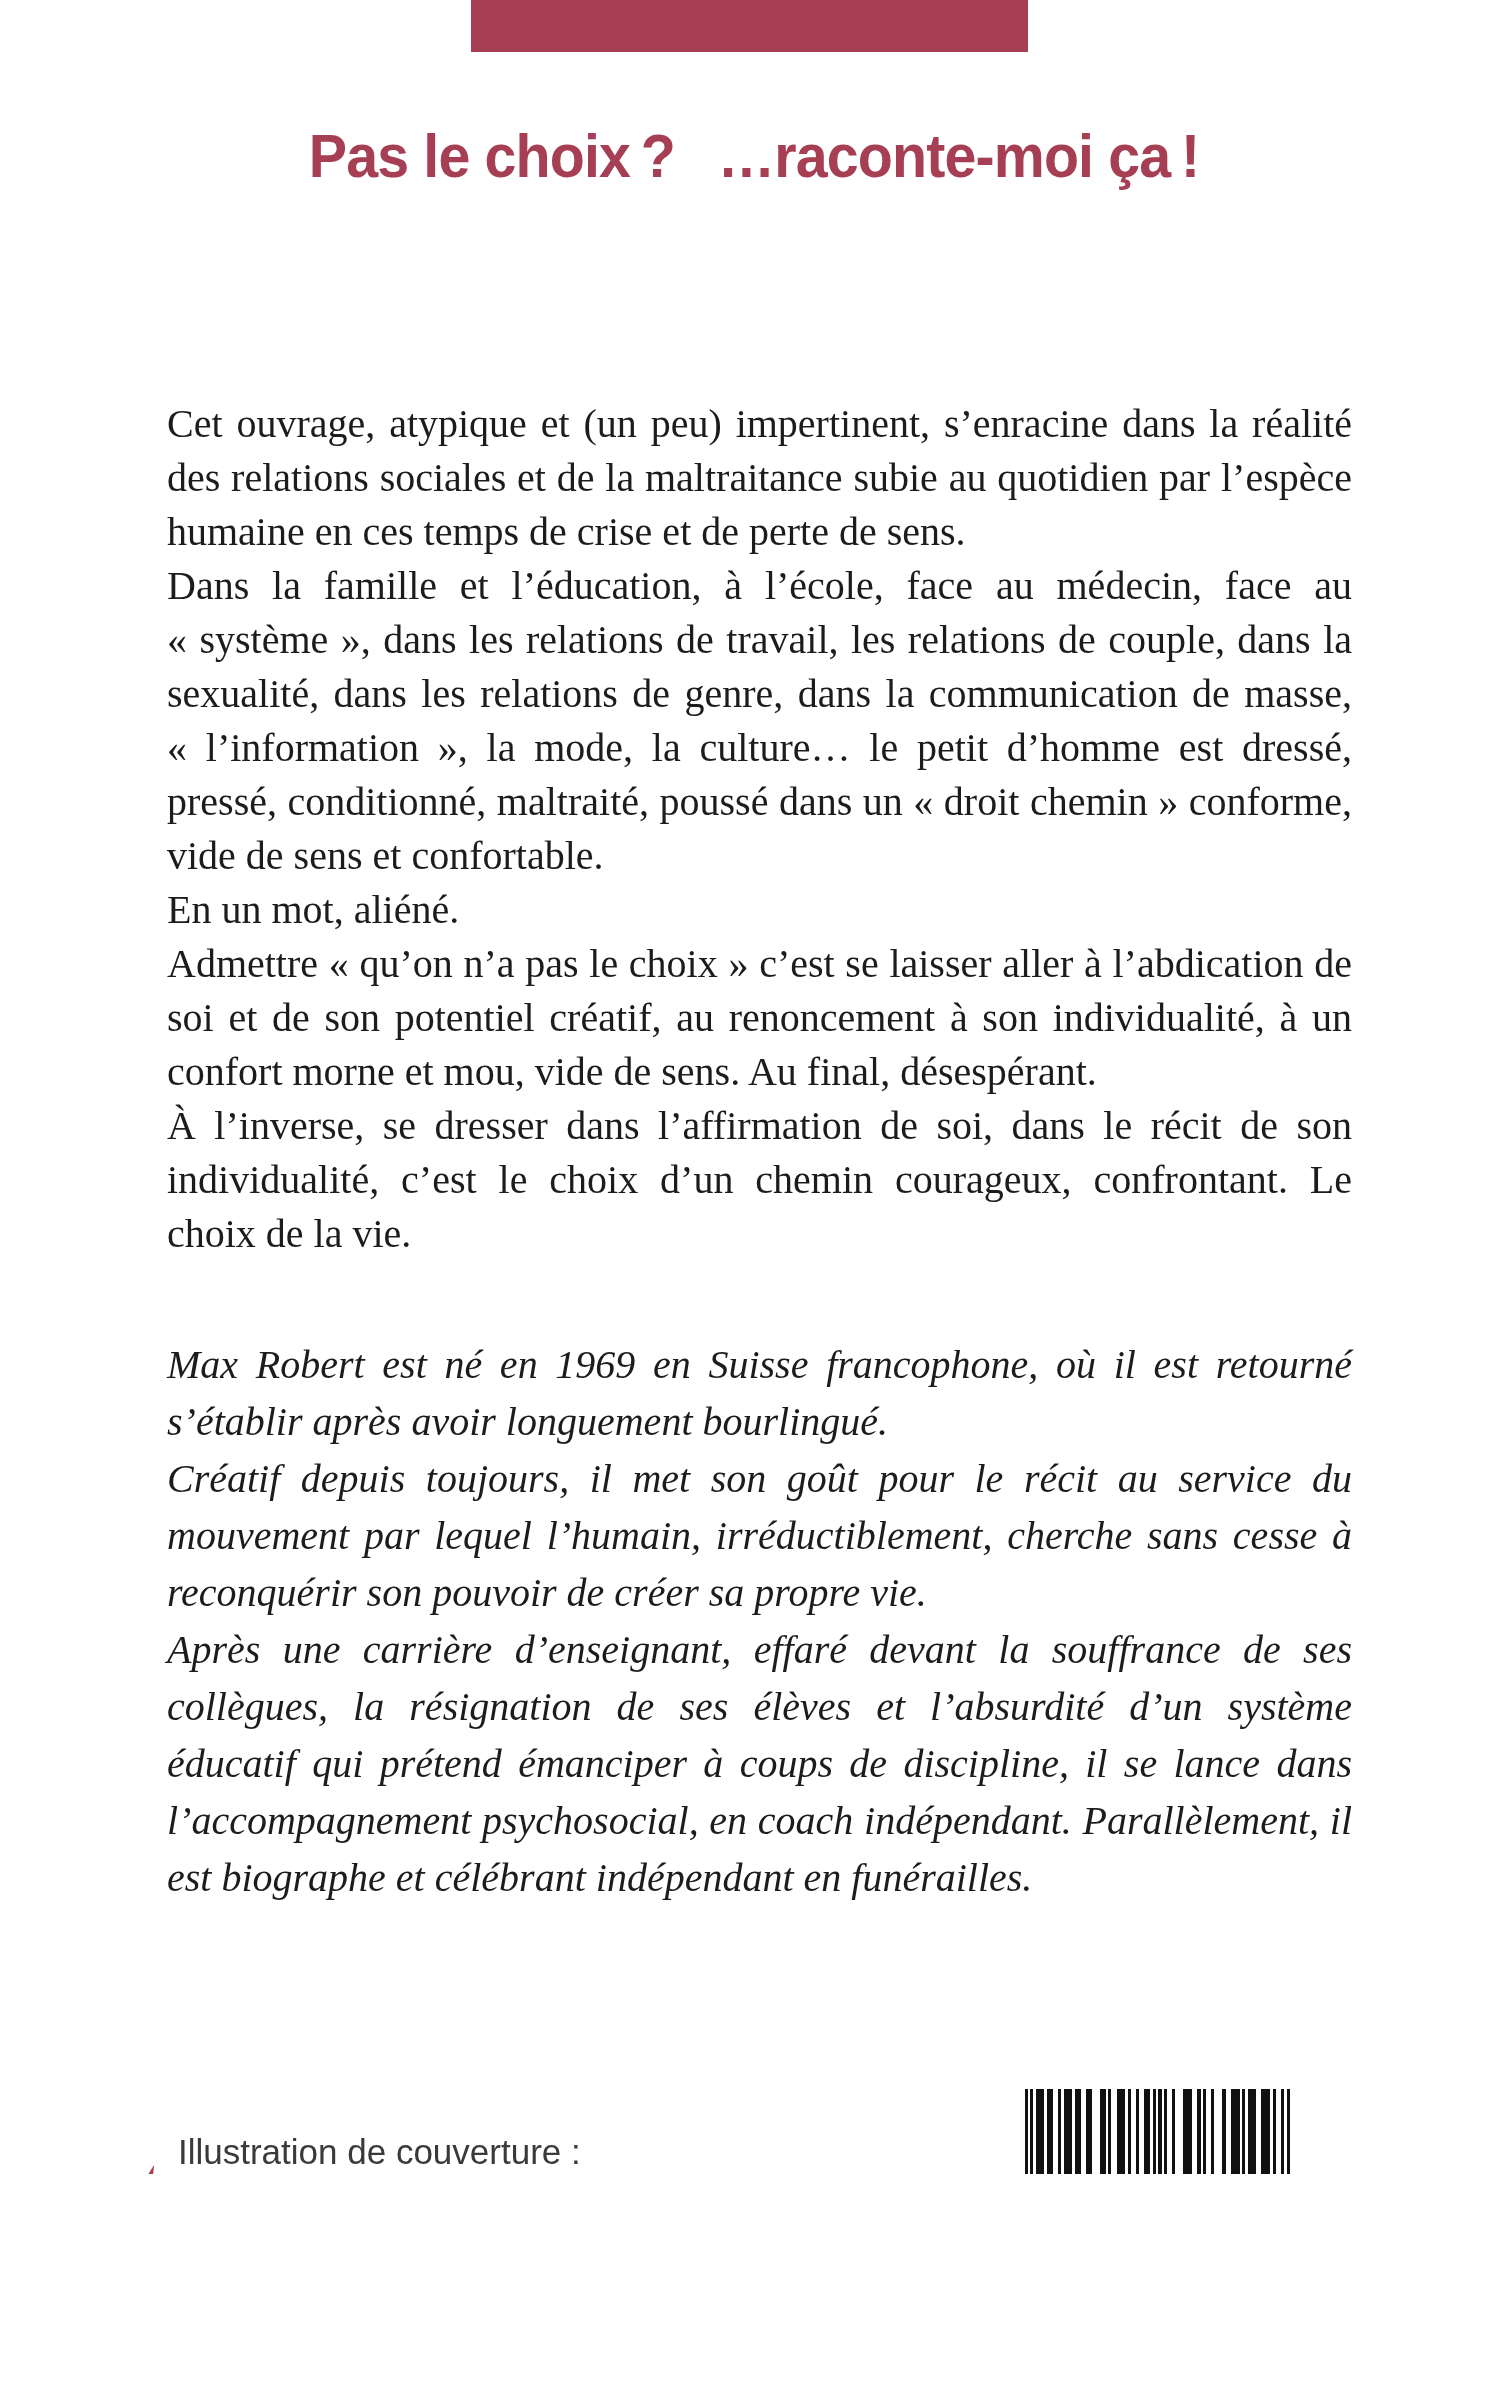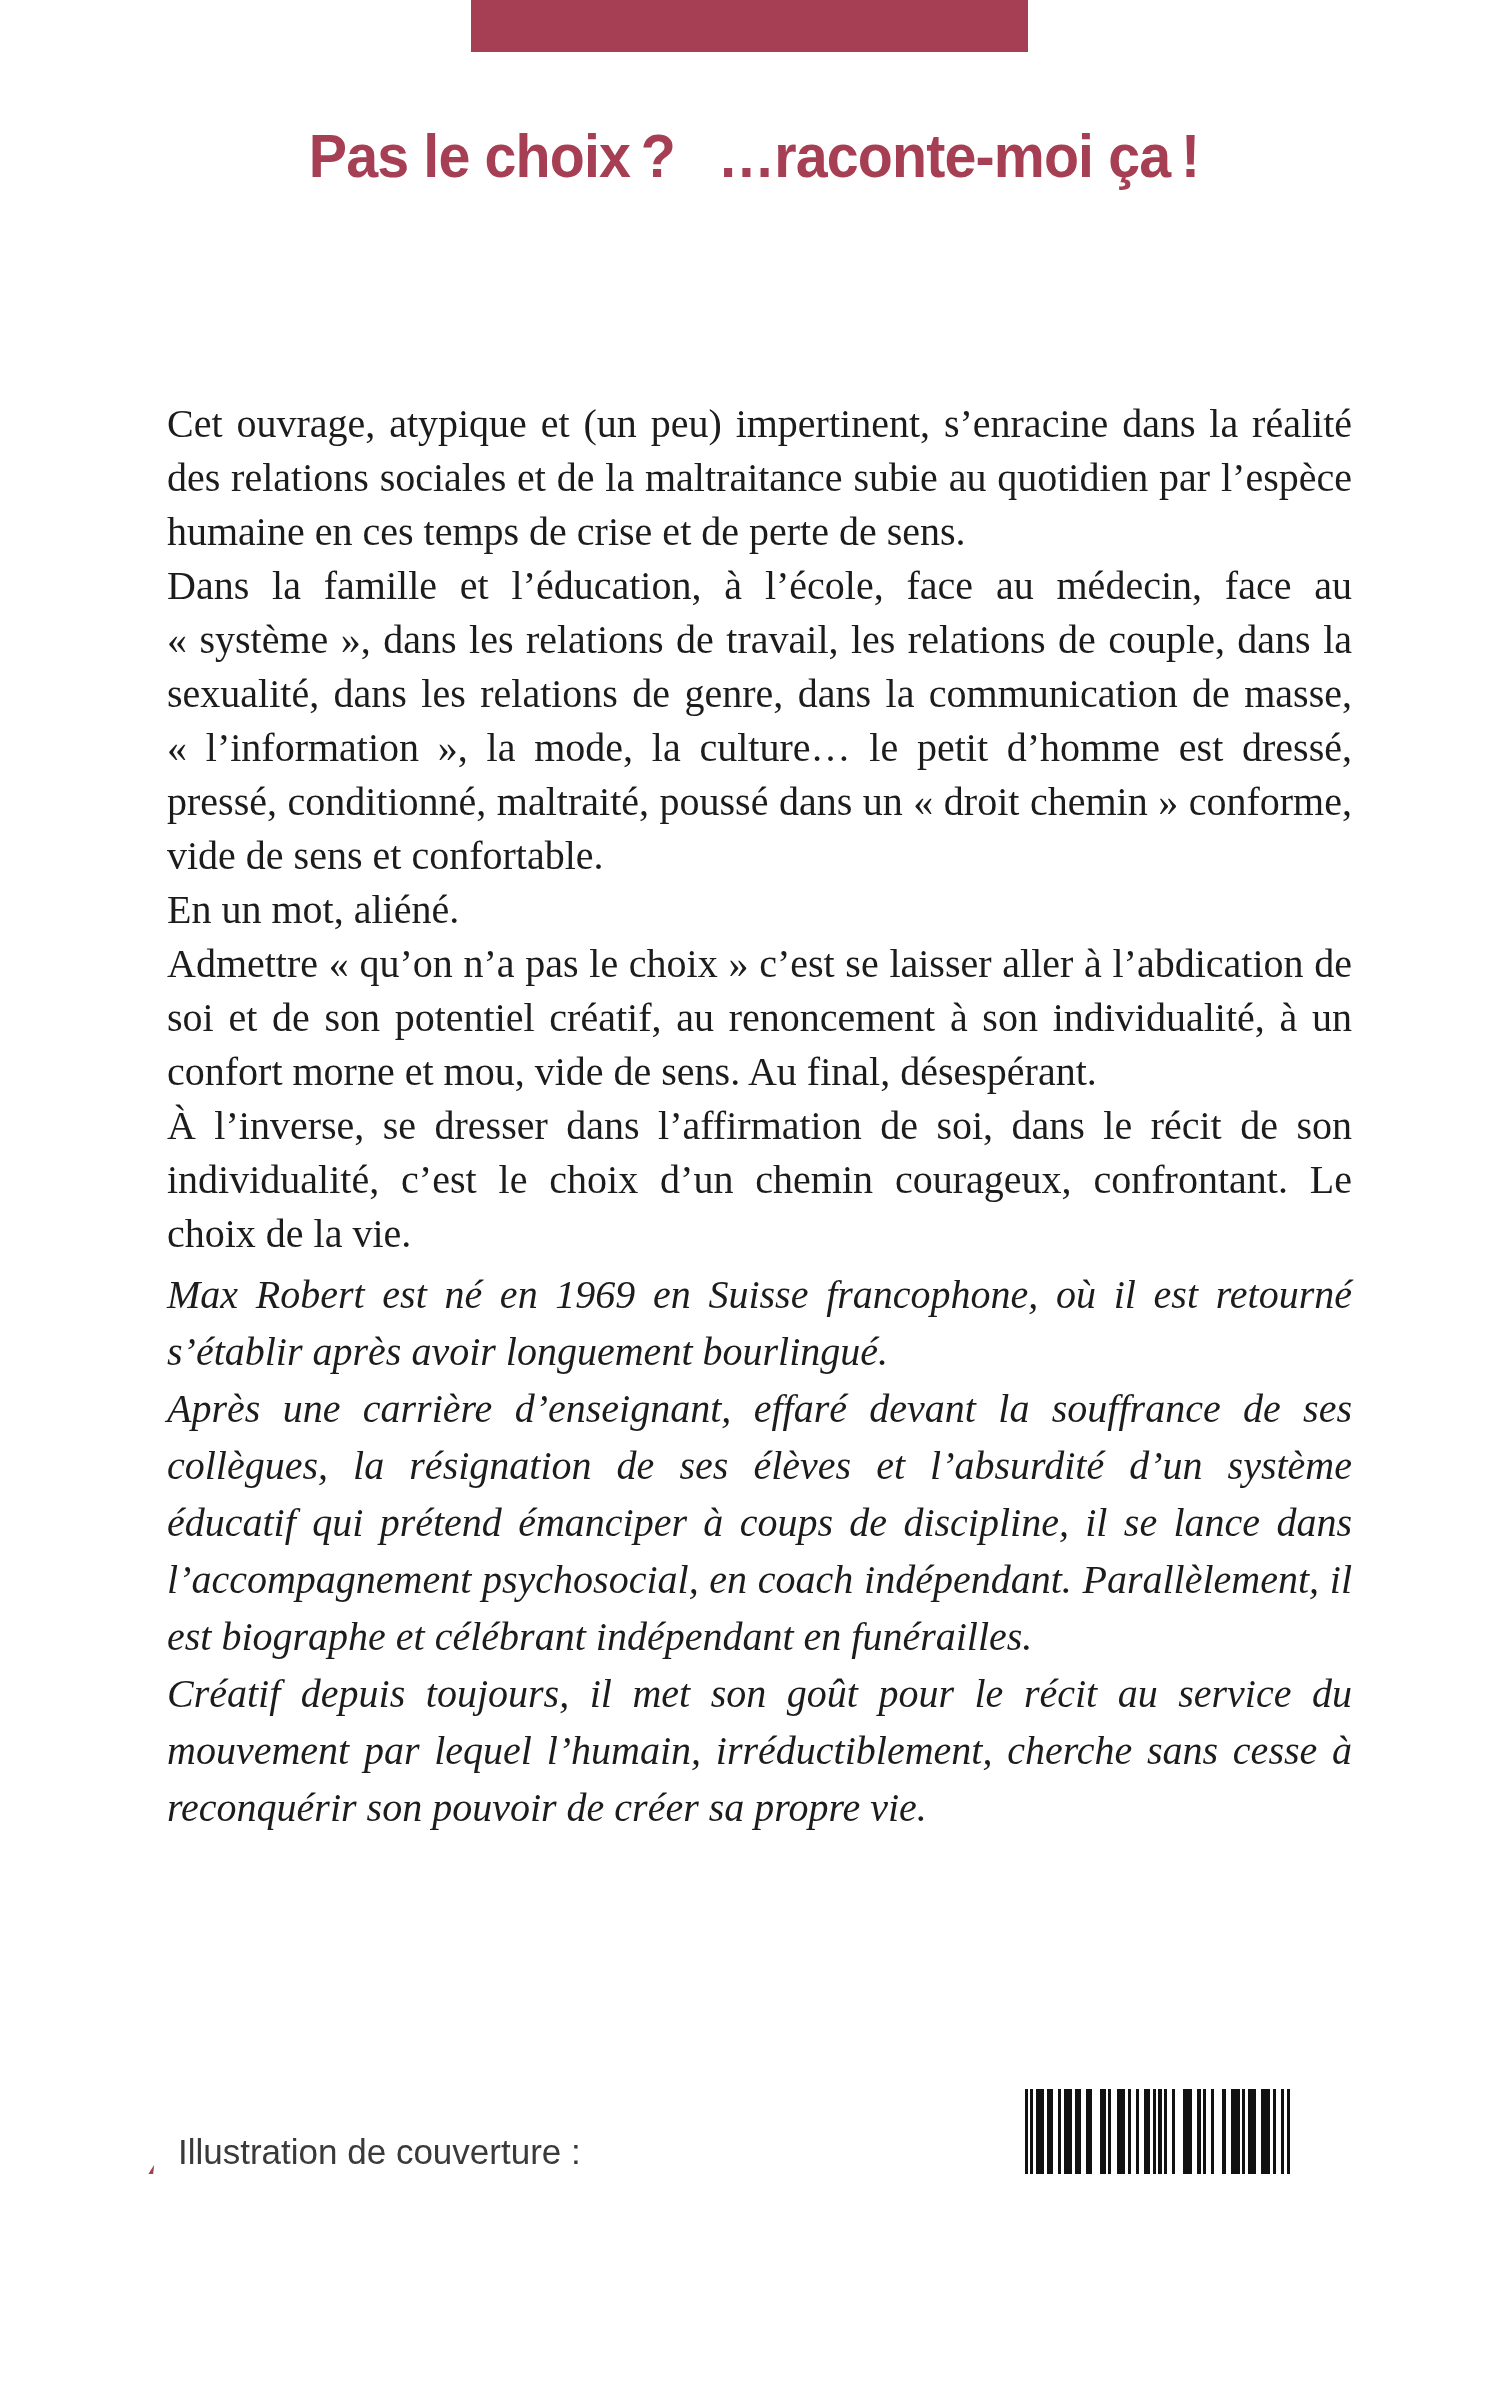--- a/index.html
+++ b/index.html
@@ -30,21 +30,21 @@
     transform:scaleX(.94);
     transform-origin:center;
   }
   .synopsis{
     position:absolute;left:167px;top:397px;width:1185px;
     font-size:40px;line-height:54px;
     text-align:justify;
   }
   .synopsis p{margin:0;}
   .bio{
-    position:absolute;left:167px;top:1266px;width:1185px;
+    position:absolute;left:167px;top:1336px;width:1185px;
     font-size:40px;line-height:57px;
     font-style:italic;
     text-align:justify;
   }
   .bio p{margin:0;}
   .credit{
     position:absolute;left:178px;top:2131px;
     font-family:"Liberation Sans","DejaVu Sans",sans-serif;
     font-weight:300;
     color:#3a3a3a;
@@ -79,22 +79,22 @@
   <section class="synopsis">
       <p>Cet ouvrage, atypique et (un peu) impertinent, s’enracine dans la réalité des relations sociales et de la maltraitance subie au quotidien par l’espèce humaine en ces temps de crise et de perte de sens.</p>
       <p>Dans la famille et l’éducation, à l’école, face au médecin, face au «&nbsp;système&nbsp;», dans les relations de travail, les relations de couple, dans la sexualité, dans les relations de genre, dans la communication de masse, «&nbsp;l’information&nbsp;», la mode, la culture… le petit d’homme est dressé, pressé, conditionné, maltraité, poussé dans un «&nbsp;droit chemin&nbsp;» conforme, vide de sens et confortable.</p>
       <p>En un mot, aliéné.</p>
       <p>Admettre «&nbsp;qu’on n’a pas le choix&nbsp;» c’est se laisser aller à l’abdication de soi et de son potentiel créatif, au renoncement à son individualité, à un confort morne et mou, vide de sens. Au final, désespérant.</p>
       <p>À l’inverse, se dresser dans l’affirmation de soi, dans le récit de son individualité, c’est le choix d’un chemin courageux, confrontant. Le choix de la vie.</p>
     </section>
 
   <section class="bio">
       <p>Max Robert est né en 1969 en Suisse francophone, où il est retourné s’établir après avoir longuement bourlingué.</p>
+      <p>Créatif depuis toujours, il met son goût pour le récit au service du mouvement par lequel l’humain, irréductiblement, cherche sans cesse à reconquérir son pouvoir de créer sa propre vie.</p>
       <p>Après une carrière d’enseignant, effaré devant la souffrance de ses collègues, la résignation de ses élèves et l’absurdité d’un système éducatif qui prétend émanciper à coups de discipline, il se lance dans l’accompagnement psychosocial, en coach indépendant. Parallèlement, il est biographe et célébrant indépendant en funérailles.</p>
-      <p>Créatif depuis toujours, il met son goût pour le récit au service du mouvement par lequel l’humain, irréductiblement, cherche sans cesse à reconquérir son pouvoir de créer sa propre vie.</p>
     </section>
 
   <svg class="feather" viewBox="0 0 64 176" aria-hidden="true">
     <path fill="var(--accent)" d="M58 2
              C 42 26, 22 68, 13 108
              C 8 130, 5 152, 10 172
              C 13 160, 15 152, 17 145
              C 19 155, 24 162, 30 160
              C 27 156, 26 150, 27 143
              C 40 112, 52 58, 58 2 Z"></path>

